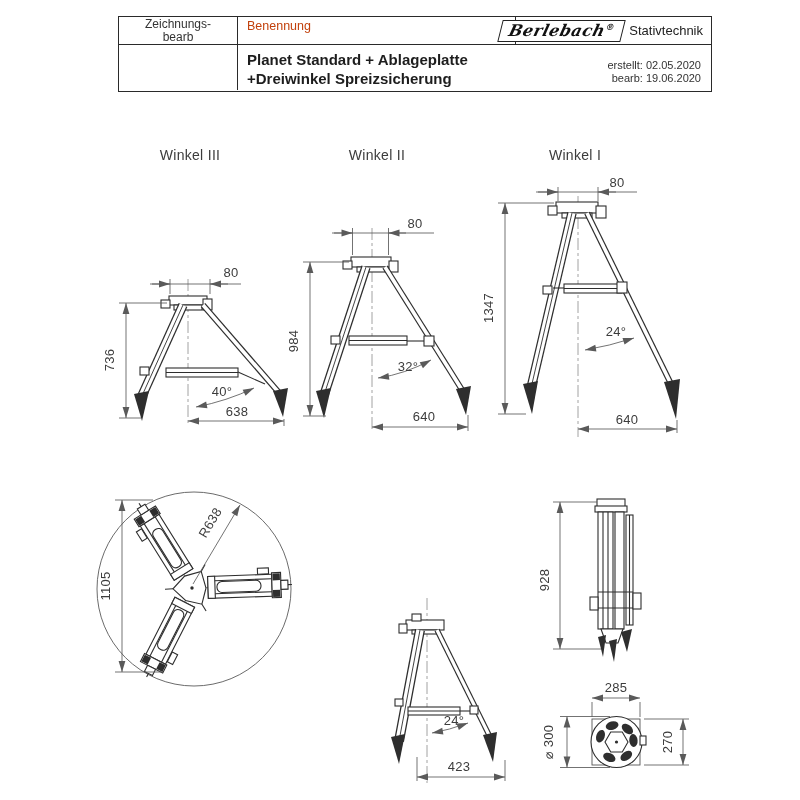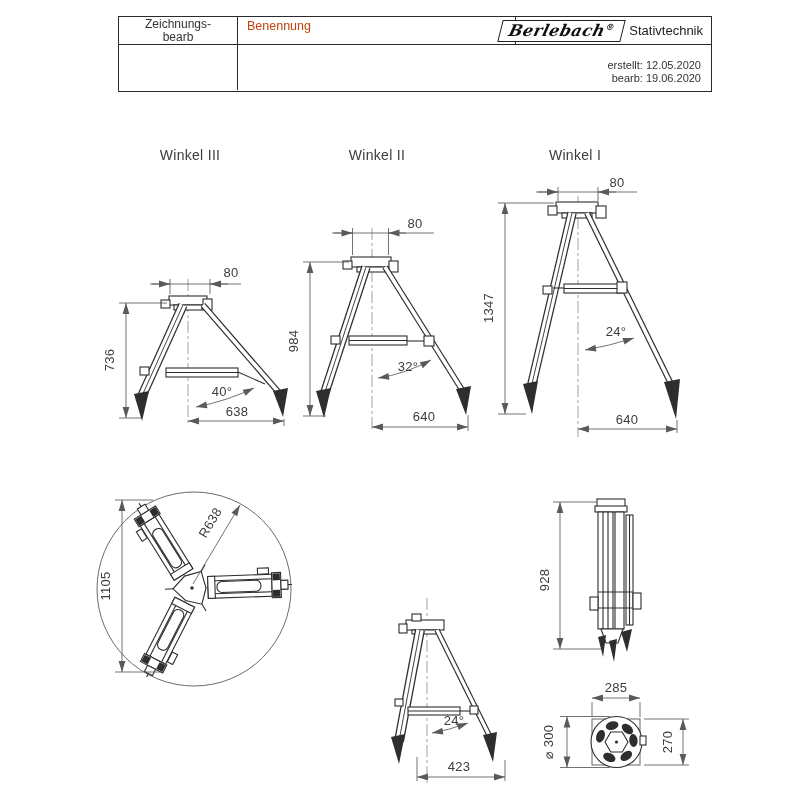--- a/index.html
+++ b/index.html
@@ -341,20 +341,24 @@
     <div class="tb-c2">Benennung</div>
     <div class="tb-c3">
       <span class="logo-box">
         <span class="logo-name"><span>Berlebach</span><span class="logo-reg">®</span></span>
       </span>
       <span class="logo-suffix">Stativtechnik</span>
     </div>
   </div>
   <div class="tb-r2">
     <div class="tb-c4"></div>
+    <div class="tb-c5">
+      <div>Planet Standard + Ablageplatte</div>
+      <div>+Dreiwinkel Spreizsicherung</div>
+    </div>
     <div class="tb-dates">
-      <div>erstellt: 12.05.2020</div>
+      <div>erstellt: 02.05.2020</div>
       <div>bearb: 19.06.2020</div>
     </div>
   </div>
 </div>
 
 </div>
 
 </body></html>

